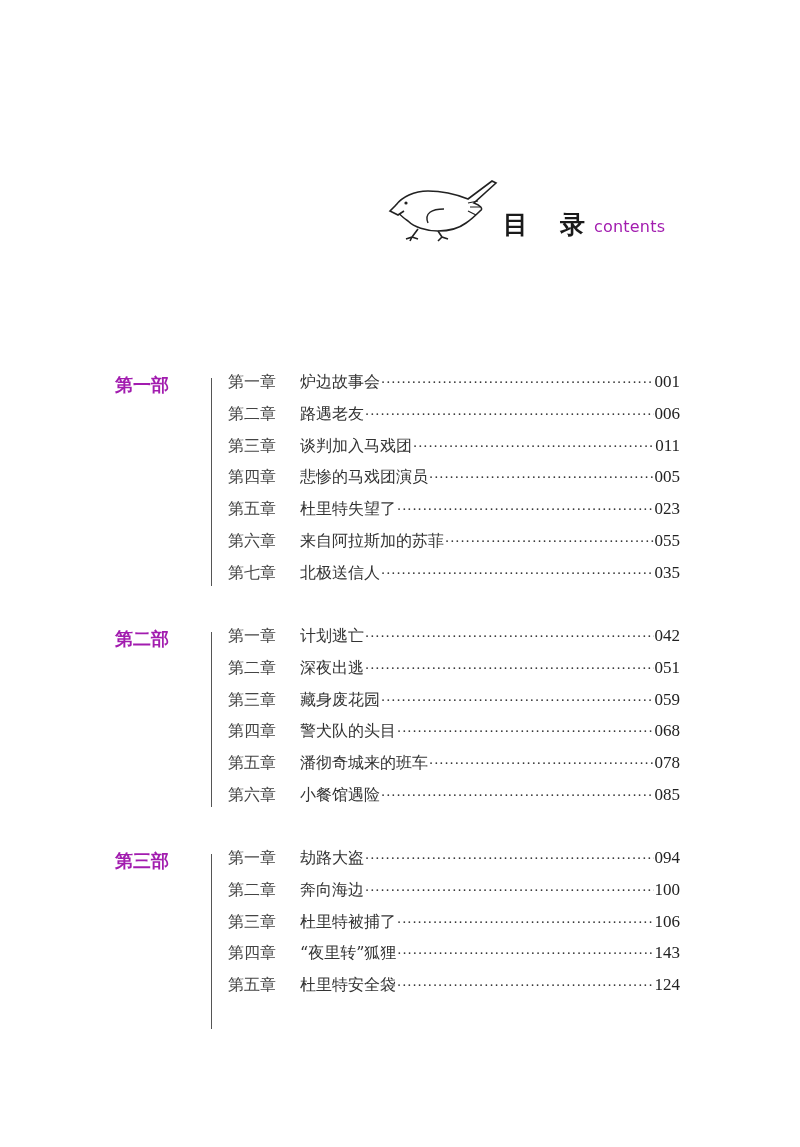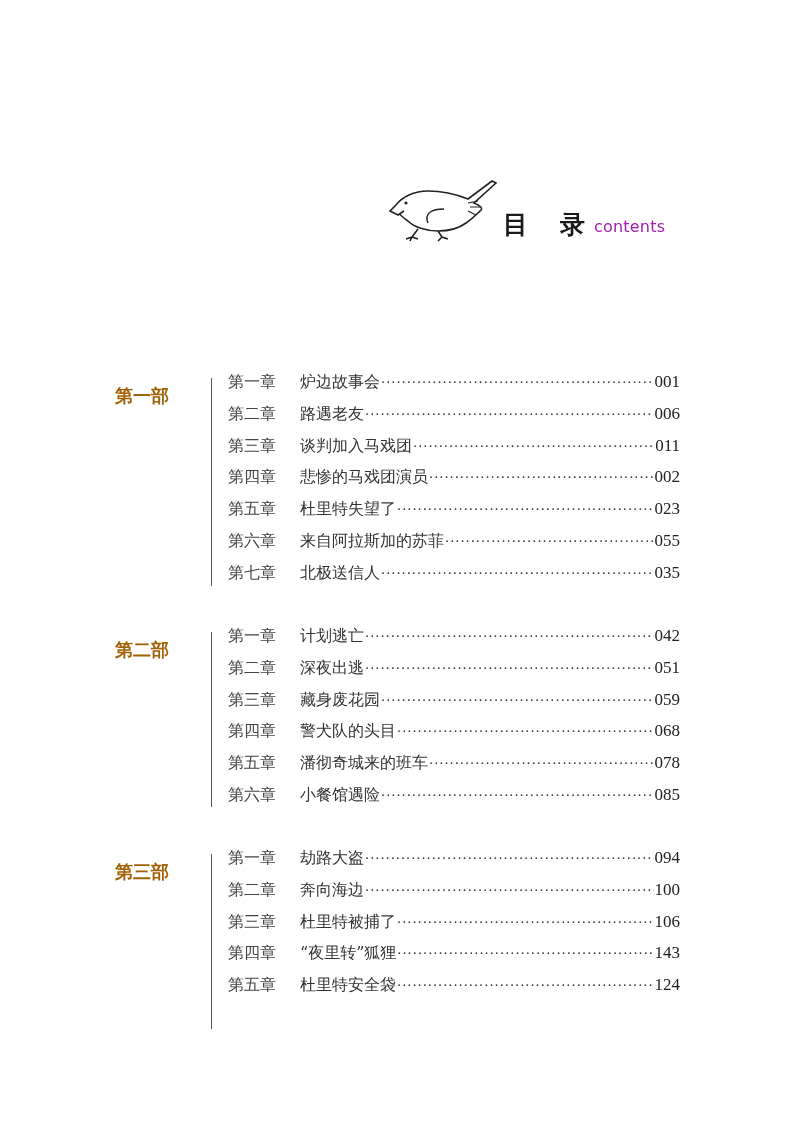--- a/index.html
+++ b/index.html
@@ -7,22 +7,22 @@
          font-family: "DejaVu Serif", "Liberation Serif", serif; color: #222; }
   .header { position: absolute; left: 388px; top: 175px; width: 300px; height: 70px; }
   .bird { position: absolute; left: 0; top: 0; width: 112px; height: 68px; }
   .title-mu { position: absolute; left: 115px; top: 33px; font-family: "DejaVu Sans", sans-serif;
               font-size: 25px; font-weight: bold; color: #1a1a1a; }
   .title-lu { position: absolute; left: 172px; top: 33px; font-family: "DejaVu Sans", sans-serif;
               font-size: 25px; font-weight: bold; color: #1a1a1a; }
   .title-en { position: absolute; left: 206px; top: 42px; font-family: "DejaVu Sans", sans-serif;
               font-size: 16px; color: #a21caf; letter-spacing: 0.2px; }
   .part { position: absolute; left: 0; width: 800px; }
-  .part-label { position: absolute; left: 115px; top: 12px; font-family: Liberation Serif, serif;
-                font-size: 18px; font-weight: bold; color: #a16207; }
+  .part-label { position: absolute; left: 115px; top: 1px; font-family: Liberation Serif, serif;
+                font-size: 18px; font-weight: bold; color: #a21caf; }
   .part-line { position: absolute; left: 211px; top: 6px; width: 1px; background: #555; }
   .chapters { position: absolute; left: 228px; top: 0; width: 452px; }
   .row { display: flex; align-items: baseline; height: 31.8px; font-size: 16px; color: #333; }
   .ch-num { width: 72px; flex: none; color: #444; }
   .ch-title { flex: none; white-space: nowrap; }
   .dots { flex: 1; overflow: hidden; white-space: nowrap; color: #333; letter-spacing: 1px;
           margin: 0 1px; font-size: 13px; }
   .dots::before { content: "································································································"; }
   .page { flex: none; font-family: "Liberation Serif", serif; font-size: 17px; color: #222; }
 </style>
@@ -62,21 +62,21 @@
     <div class="row">
         <span class="ch-num">第三章</span>
         <span class="ch-title">谈判加入马戏团</span>
         <span class="dots"></span>
         <span class="page">011</span>
       </div>
     <div class="row">
         <span class="ch-num">第四章</span>
         <span class="ch-title">悲惨的马戏团演员</span>
         <span class="dots"></span>
-        <span class="page">002</span>
+        <span class="page">005</span>
       </div>
     <div class="row">
         <span class="ch-num">第五章</span>
         <span class="ch-title">杜里特失望了</span>
         <span class="dots"></span>
         <span class="page">023</span>
       </div>
     <div class="row">
         <span class="ch-num">第六章</span>
         <span class="ch-title">来自阿拉斯加的苏菲</span>

